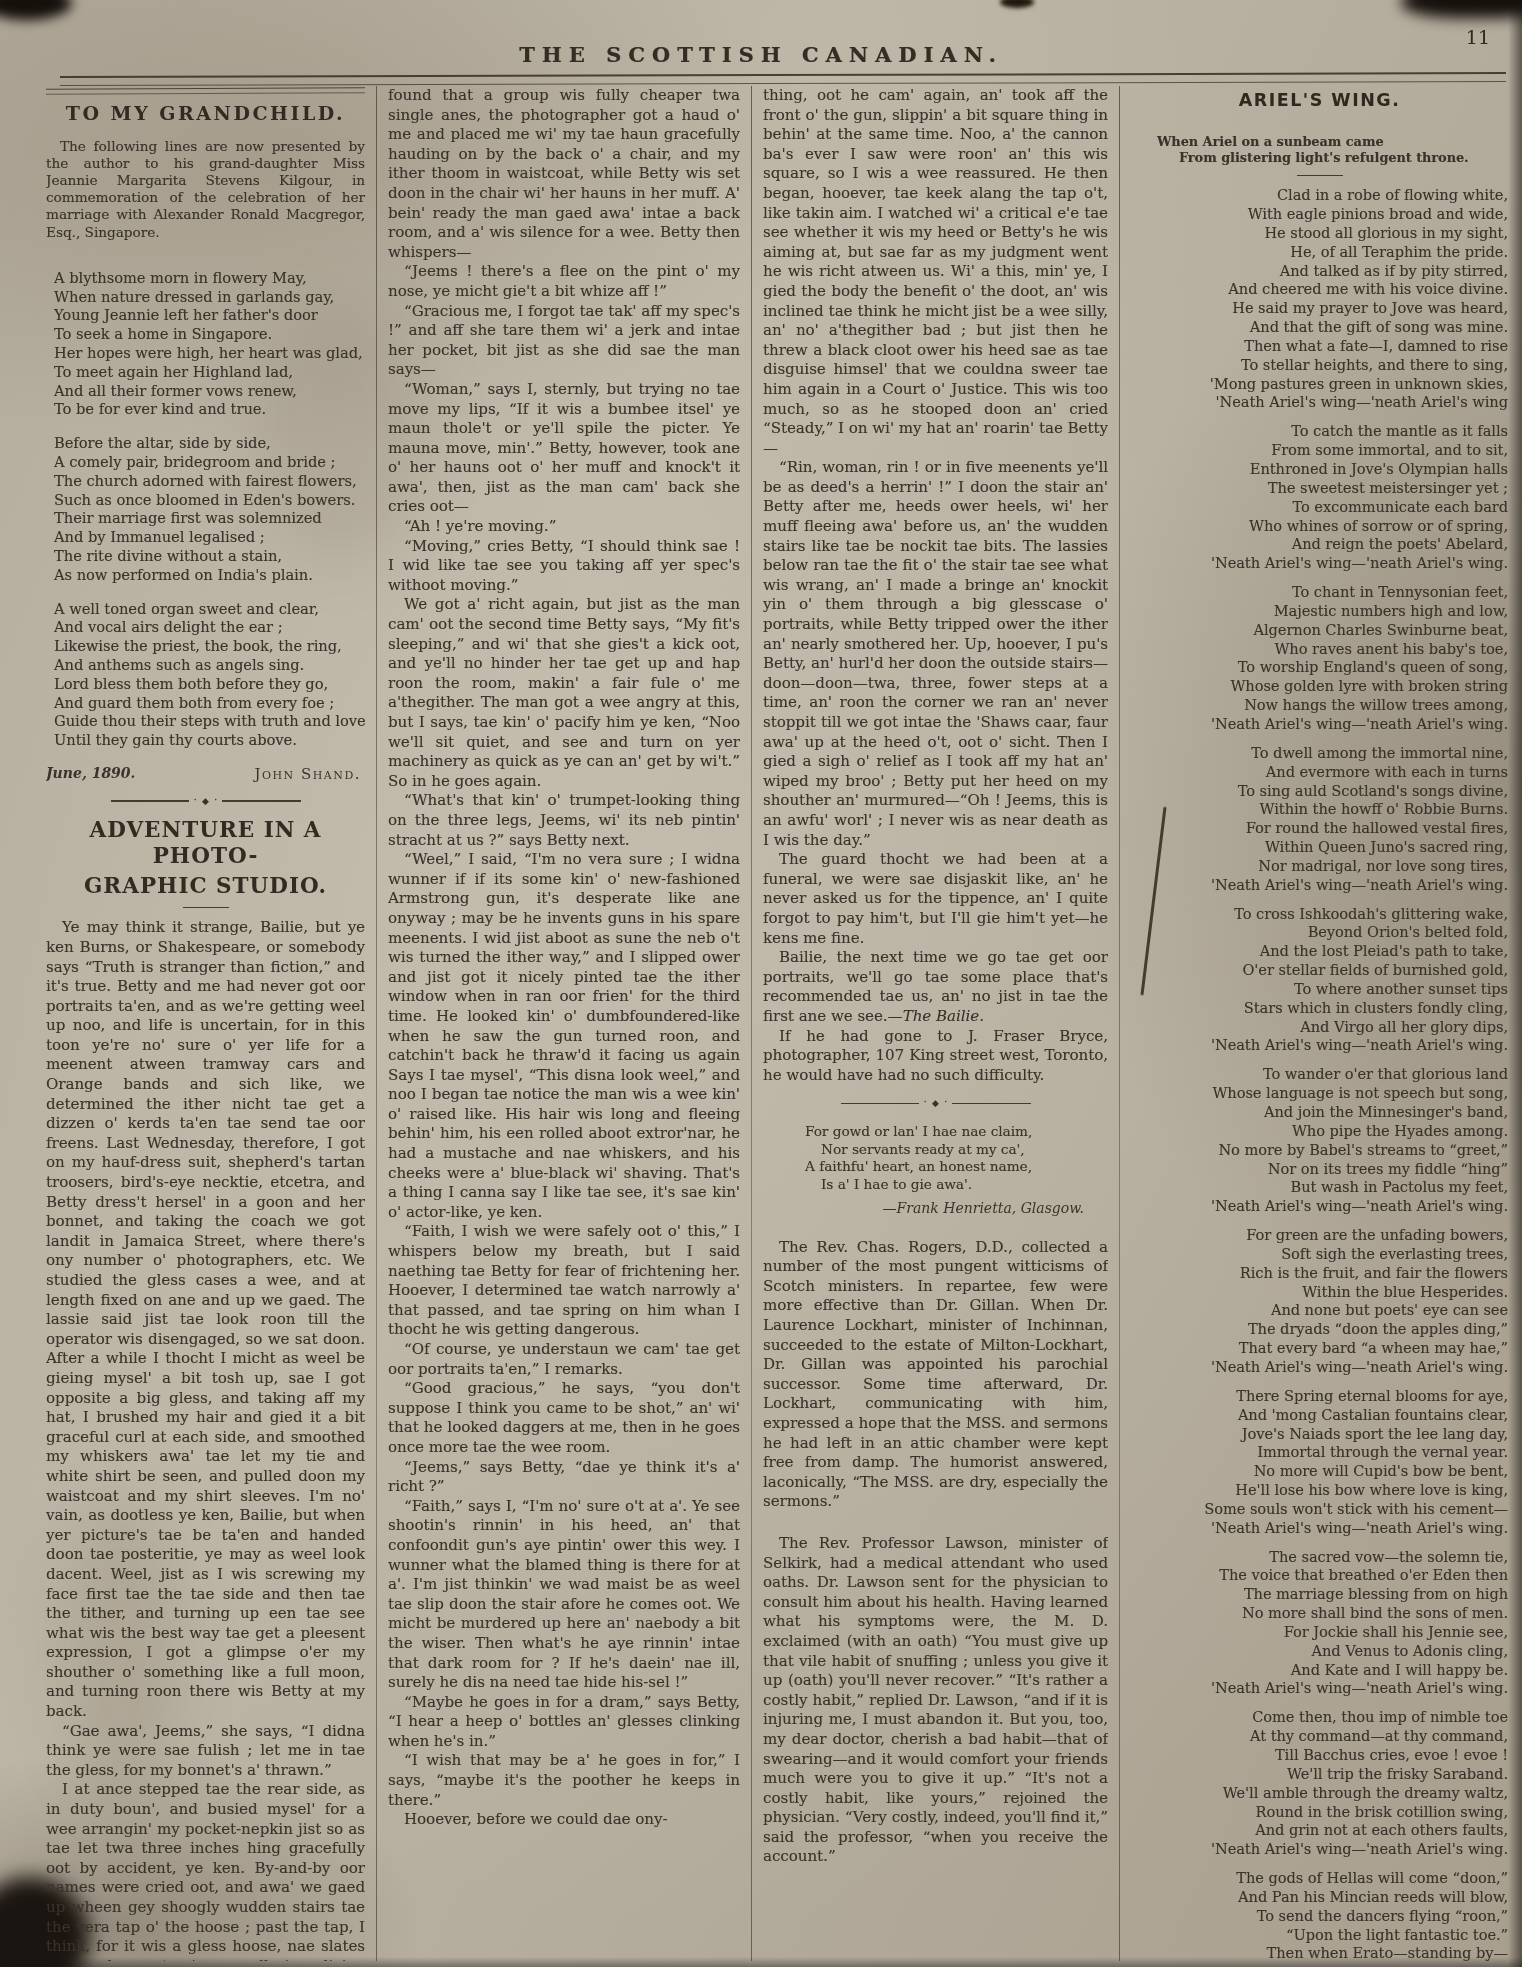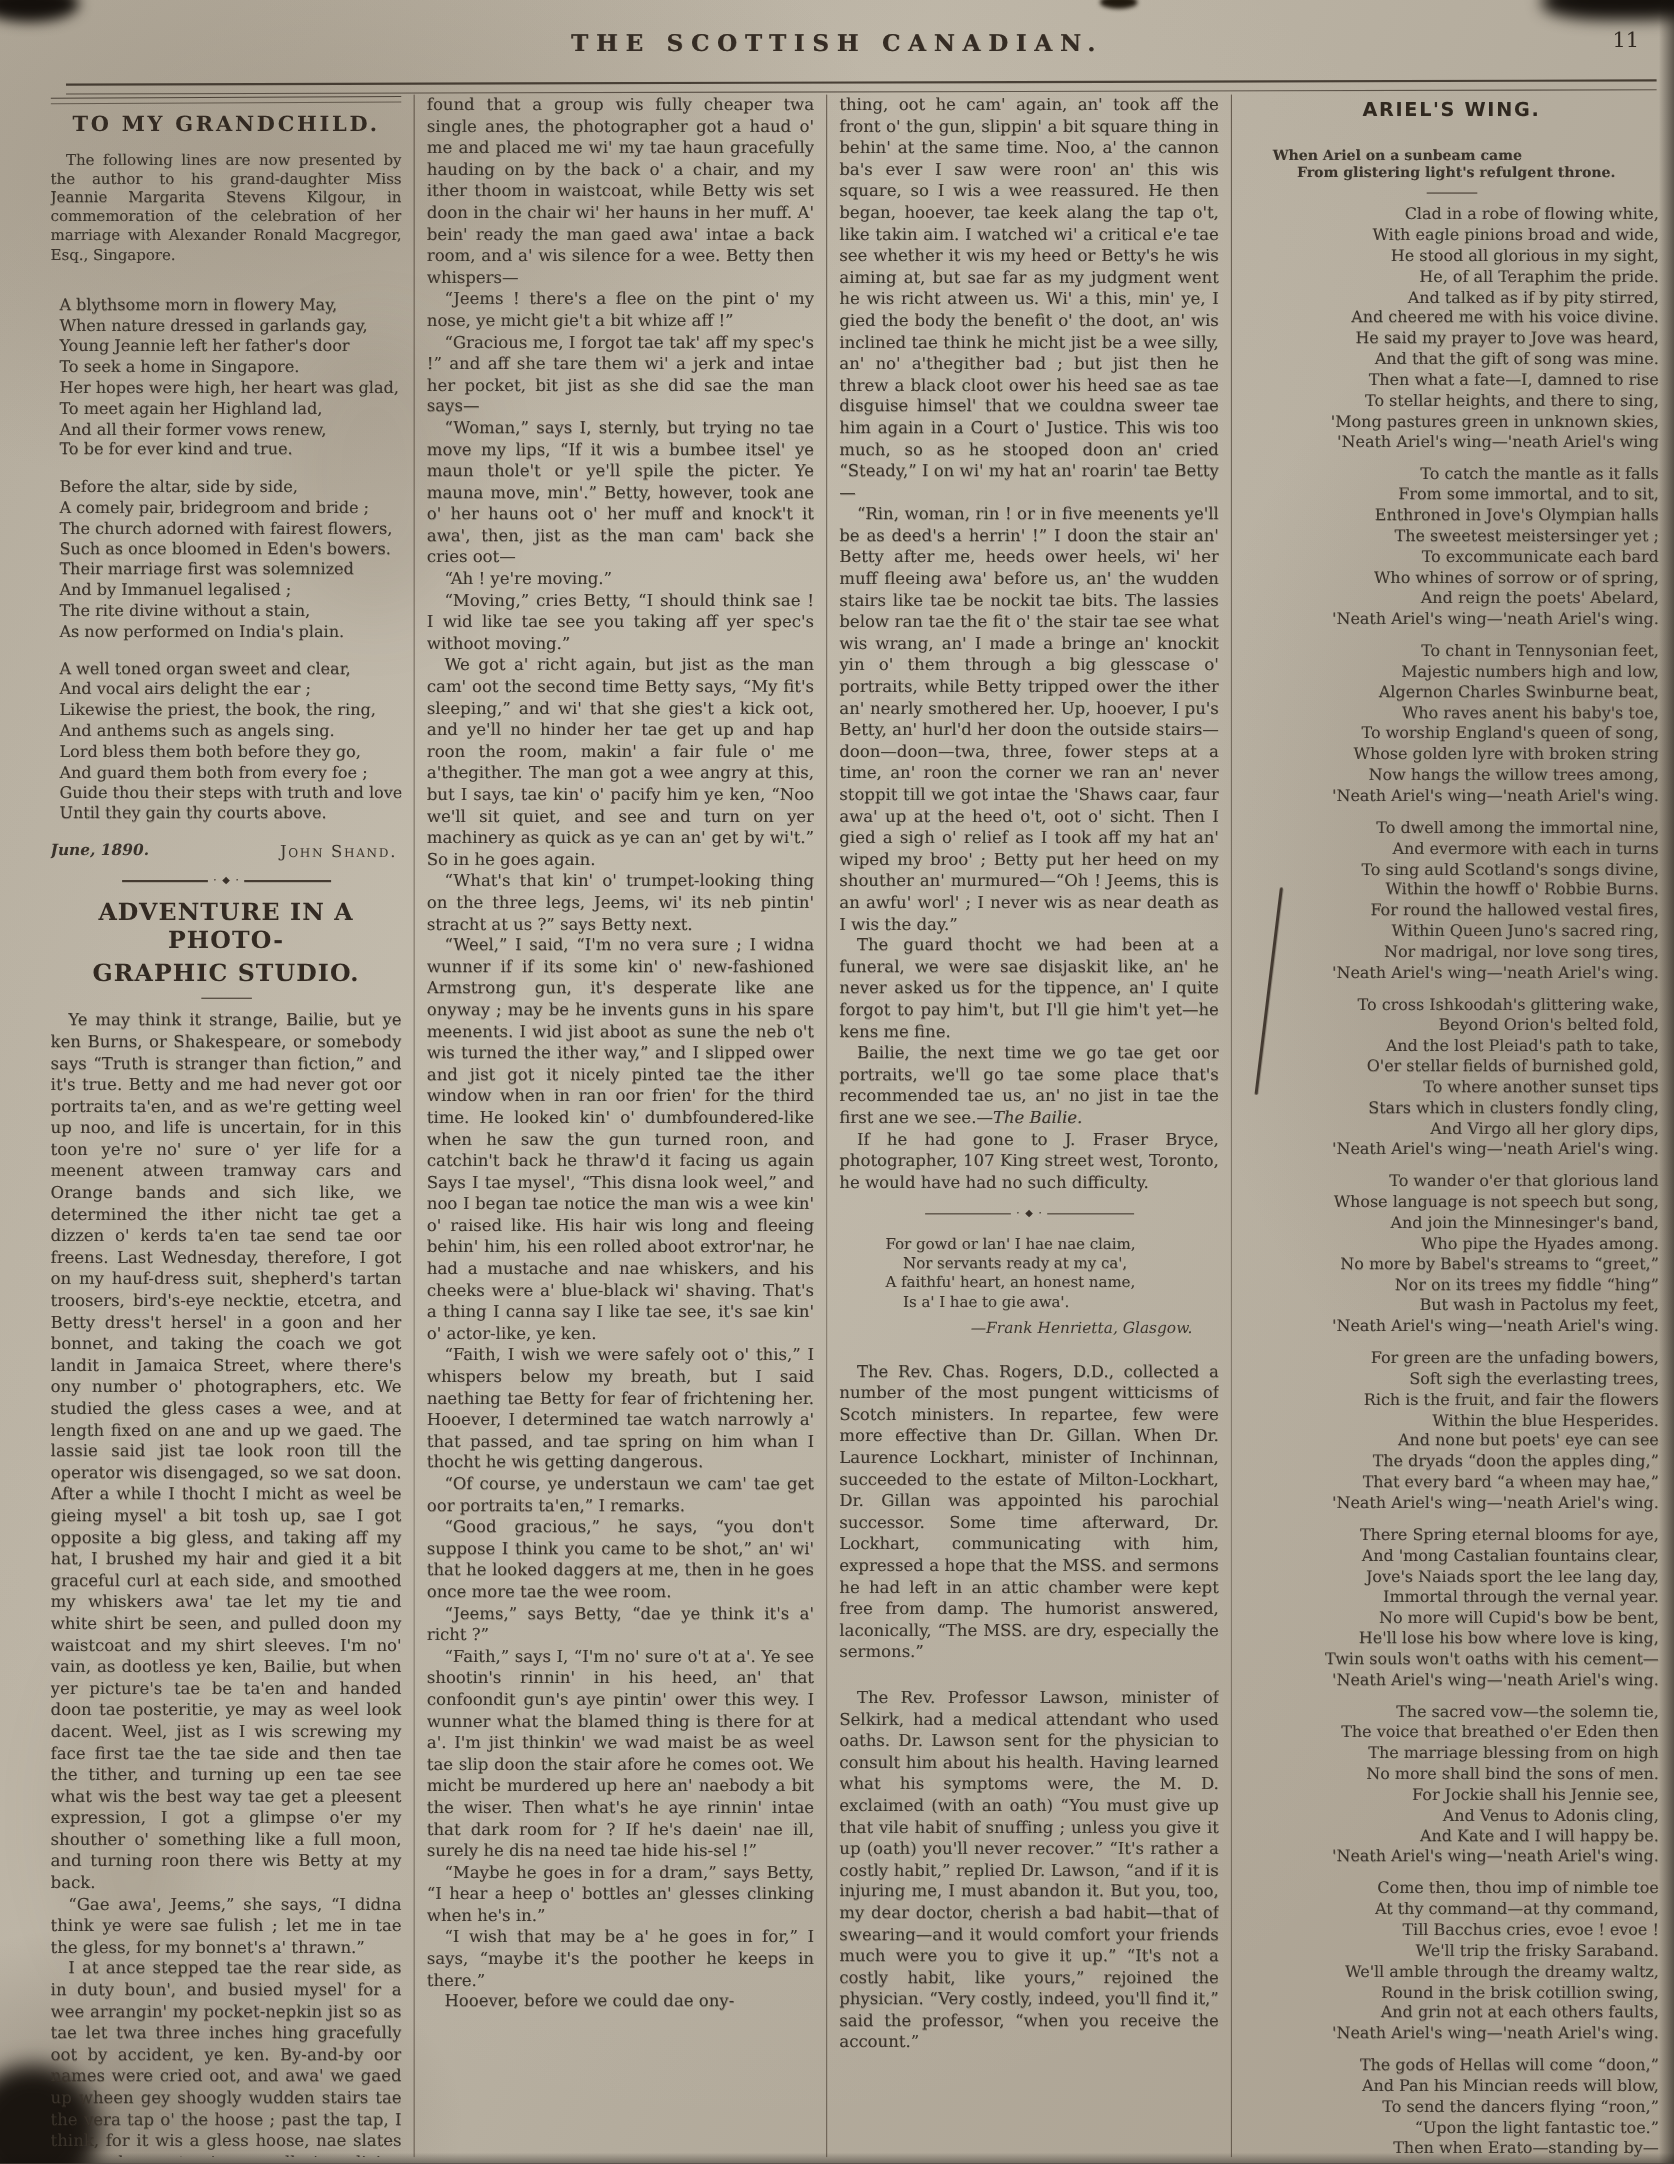--- a/index.html
+++ b/index.html
@@ -20,21 +20,21 @@
   .corner-bl{left:-30px;bottom:-30px;width:120px;height:120px;background:#1a1510;filter:blur(10px);border-radius:50%;}
   .edge-right{right:0;top:0;width:14px;height:100%;background:linear-gradient(to left,rgba(20,16,12,.55),rgba(0,0,0,0));}
   .edge-bottom{left:0;bottom:0;width:100%;height:10px;background:linear-gradient(to top,rgba(20,16,12,.4),rgba(0,0,0,0));}
   .blob-top{left:1000px;top:-4px;width:34px;height:12px;background:#20190f;filter:blur(2px);border-radius:50%;}
   .ink-stroke{left:1152px;top:806px;width:3px;height:190px;background:rgba(40,30,22,.8);transform:rotate(7deg);filter:blur(.6px);border-radius:2px;}
   .stain1{left:250px;top:300px;width:180px;height:260px;background:rgba(90,76,60,.12);filter:blur(30px);border-radius:50%;}
   .stain2{left:60px;top:1500px;width:120px;height:300px;background:rgba(90,76,60,.14);filter:blur(28px);border-radius:50%;}
 
   .masthead-row{position:absolute;top:26px;left:0;width:100%;height:40px;}
   .masthead{
-    position:absolute;left:50%;transform:translateX(-50%);top:0;white-space:nowrap;
+    position:absolute;left:50%;transform:translateX(-50%);top:16px;white-space:nowrap;
     font-weight:bold;font-size:21px;letter-spacing:7px;color:#352c24;
     text-shadow:.4px .4px .6px rgba(40,30,22,.5);
   }
   .pageno{position:absolute;right:32px;top:0;font-weight:normal;font-size:19px;color:#2f2720;}
   .head-rule{position:absolute;top:74px;left:60px;right:16px;height:7px;
     border-top:2px solid rgba(52,43,34,.85);border-bottom:1.5px solid rgba(52,43,34,.7);transform:rotate(-.15deg);}
 
   .columns{position:absolute;top:86px;left:46px;right:14px;bottom:6px;display:flex;}
   .col{overflow:hidden;height:100%;}
   .col-1{width:319px;}
@@ -306,21 +306,21 @@
             <div class="poem-line">That every bard “a wheen may hae,”</div>
             <div class="poem-line">'Neath Ariel's wing—'neath Ariel's wing.</div>
           </div>
           <div class="stanza">
             <div class="poem-line">There Spring eternal blooms for aye,</div>
             <div class="poem-line">And 'mong Castalian fountains clear,</div>
             <div class="poem-line">Jove's Naiads sport the lee lang day,</div>
             <div class="poem-line">Immortal through the vernal year.</div>
             <div class="poem-line">No more will Cupid's bow be bent,</div>
             <div class="poem-line">He'll lose his bow where love is king,</div>
-            <div class="poem-line">Twin souls won't oaths with his cement—</div>
+            <div class="poem-line">Some souls won't stick with his cement—</div>
             <div class="poem-line">'Neath Ariel's wing—'neath Ariel's wing.</div>
           </div>
           <div class="stanza">
             <div class="poem-line">The sacred vow—the solemn tie,</div>
             <div class="poem-line">The voice that breathed o'er Eden then</div>
             <div class="poem-line">The marriage blessing from on high</div>
             <div class="poem-line">No more shall bind the sons of men.</div>
             <div class="poem-line">For Jockie shall his Jennie see,</div>
             <div class="poem-line">And Venus to Adonis cling,</div>
             <div class="poem-line">And Kate and I will happy be.</div>

